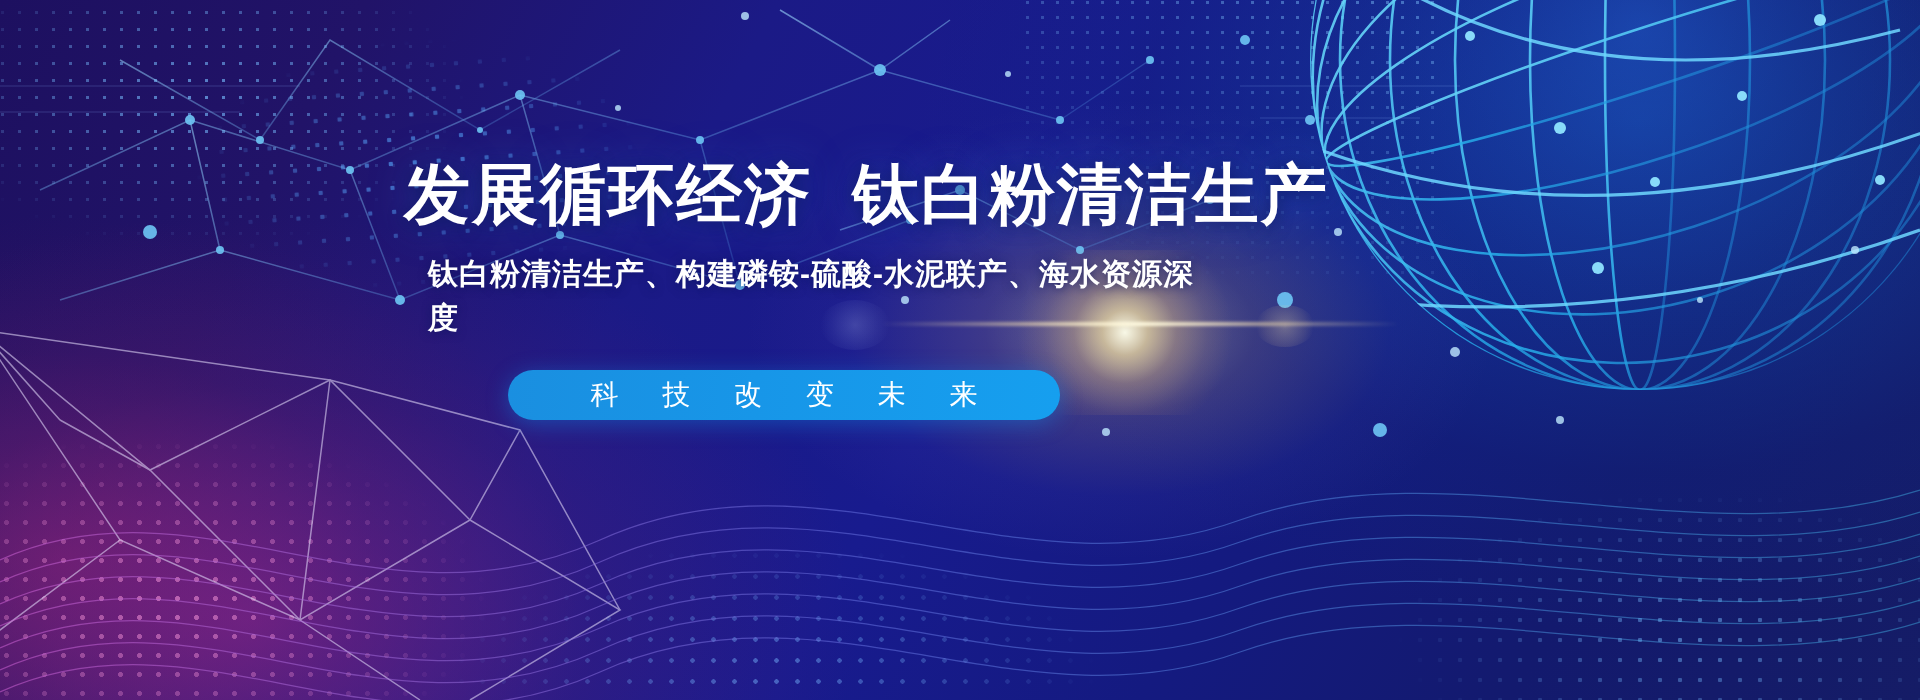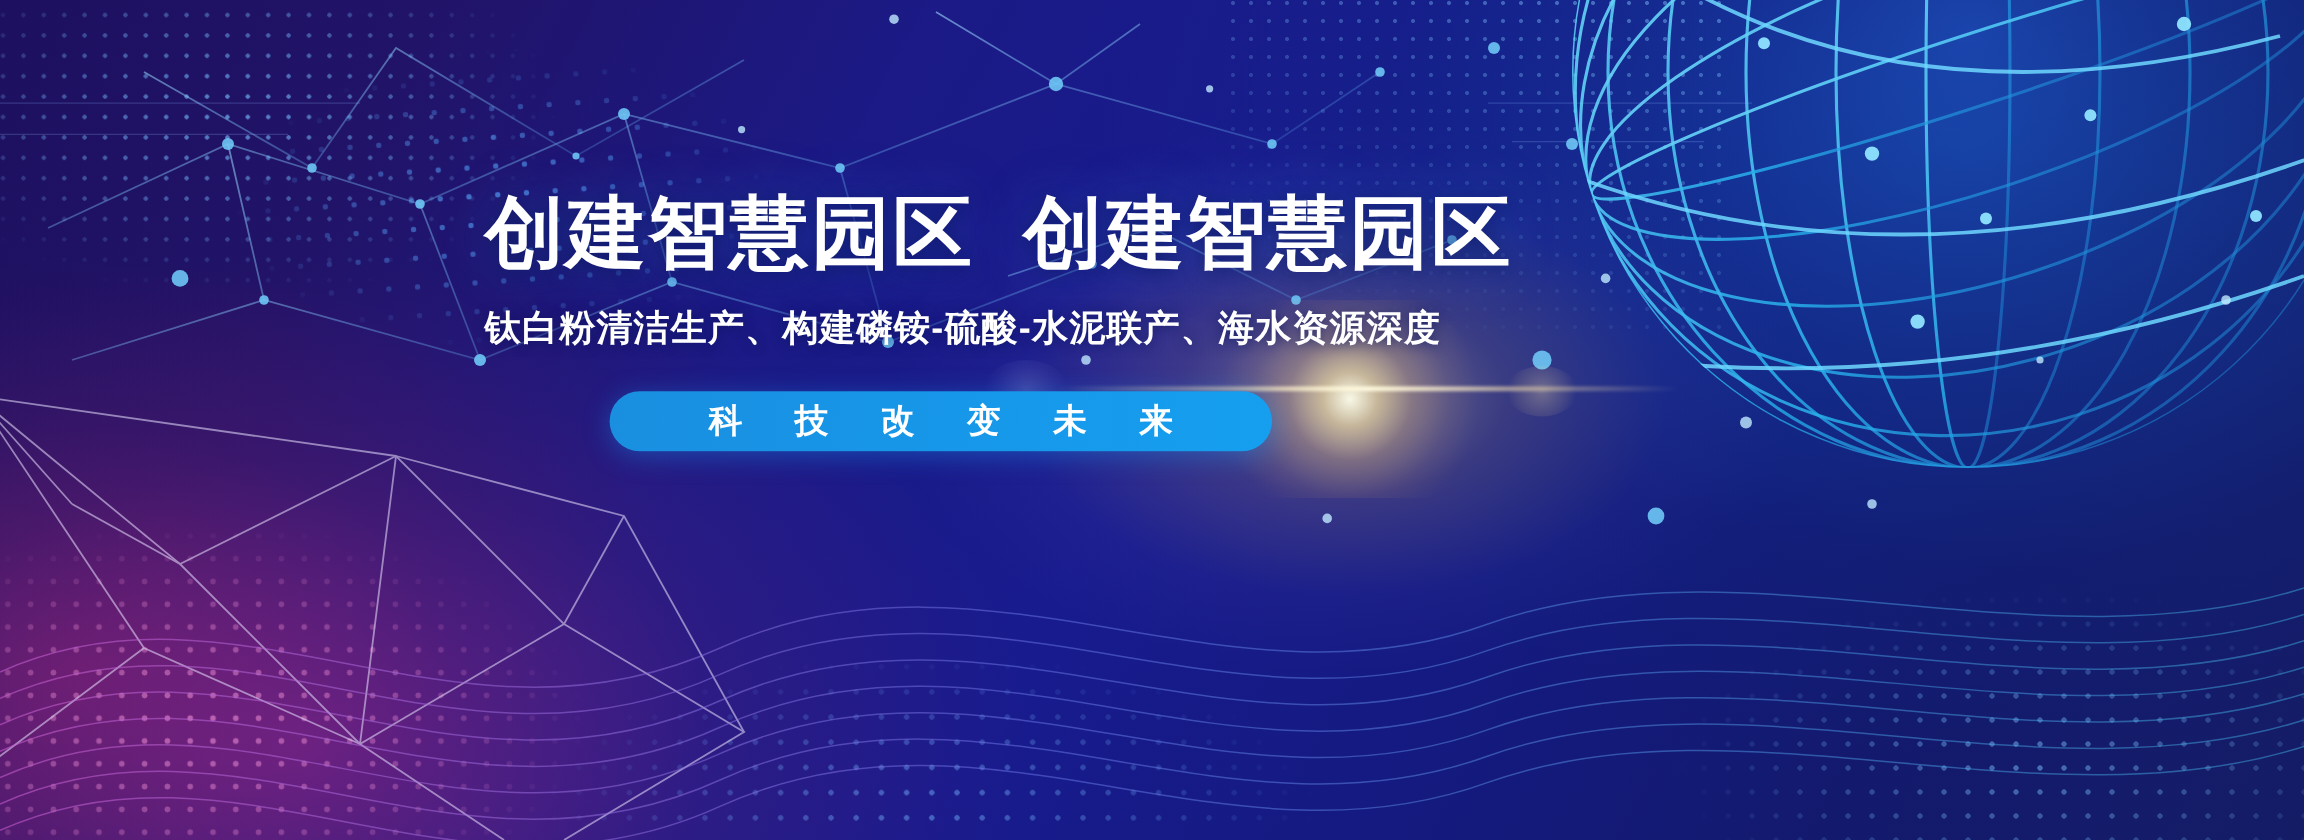--- a/index.html
+++ b/index.html
@@ -119,35 +119,35 @@
   }
   .subtitle{
     margin:22px 0 0 0;
     font-size:30px;
     line-height:1.46;
     font-weight:600;
     color:#ffffff;
     letter-spacing:1px;
     text-shadow:0 1px 10px rgba(10,20,90,0.7);
   }
-  .subtitle span{display:block;}
+  .subtitle span{display:block;margin-left:24px;}
 
   .cta{
     display:flex;
     align-items:center;
     justify-content:center;
     margin-top:30px;
     margin-left:104px;
     width:552px;
     height:50px;
     border-radius:25px;
     background:linear-gradient(96deg, #1a8fe0 0%, #1796e8 45%, #169fef 100%);
     color:#ffffff;
     font-size:28px;
-    font-weight:700;
+    font-weight:400;
     letter-spacing:18px;
     text-indent:18px;
     cursor:pointer;
     border:none;
     font-family:inherit;
     box-shadow:0 4px 22px rgba(20,130,225,0.45);
     white-space:pre;
   }
 </style>
 </head>
@@ -306,21 +306,21 @@
         <circle cx="1855" cy="250" r="4"></circle>
     </g>
   </svg>
 
   <div class="flare"></div>
   <div class="flare-streak"></div>
   <div class="flare-ghost ghost-a"></div>
   <div class="flare-ghost ghost-b"></div>
 
   <div class="content">
-    <h1 class="headline">创建智慧园区  创建智慧园区</h1>
+    <h1 class="headline">发展循环经济  钛白粉清洁生产</h1>
 
     <p class="subtitle">
       <span>钛白粉清洁生产、构建磷铵-硫酸-水泥联产、海水资源深度</span>
     </p>
 
     <button class="cta">科 技 改 变 未 来</button>
   </div>
 </div>
 
 </body></html>

